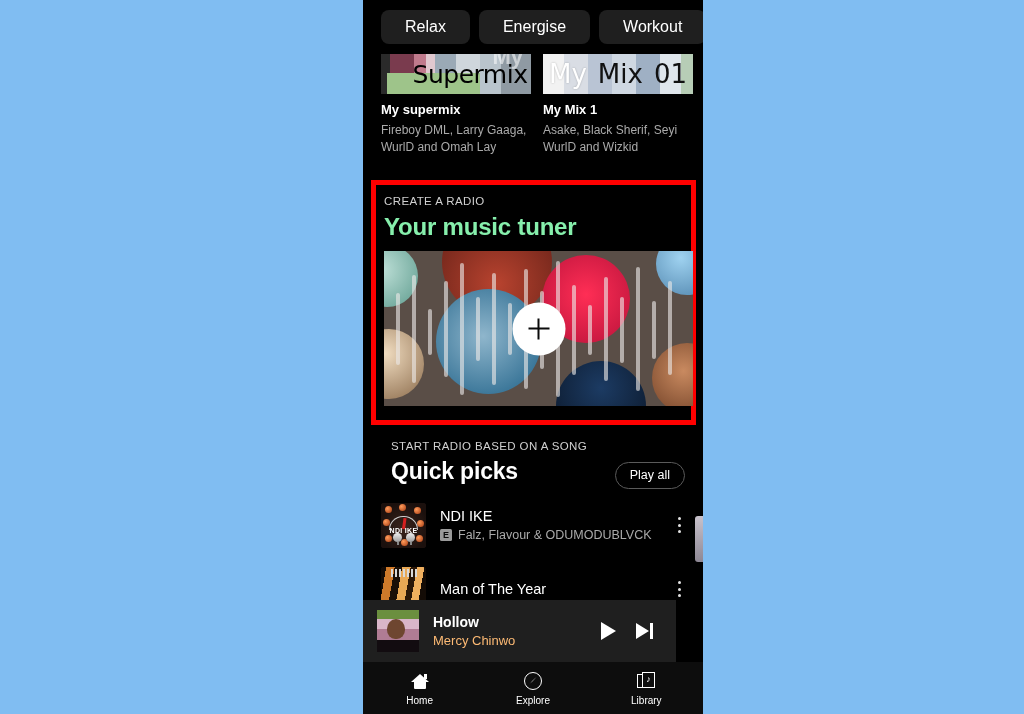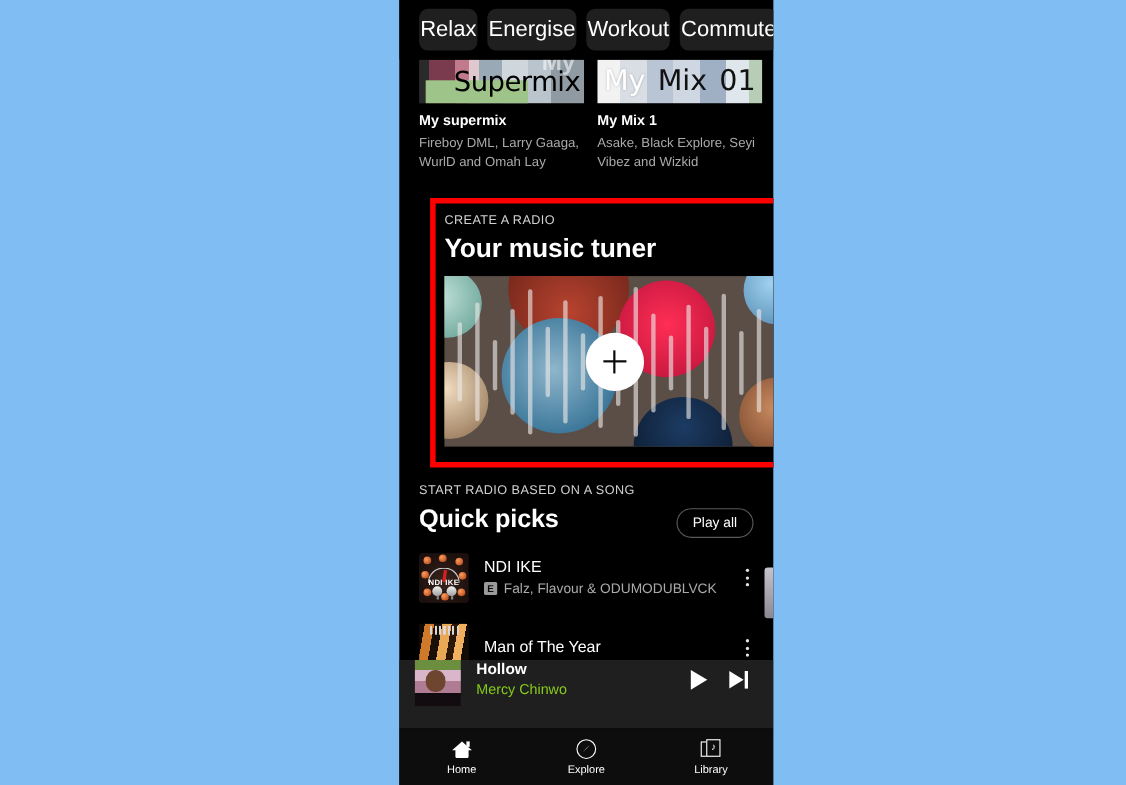--- a/index.html
+++ b/index.html
@@ -26,22 +26,22 @@
     background:#000;
     display:flex; align-items:center;
     gap:9px; padding-left:18px;
     white-space:nowrap;
     z-index:6;
   }
   .chip {
     background:#1f1f1f;
     color:#fff;
     border-radius:8px;
-    padding:9px 1px;
-    font-size:20px;
+    padding:9px 24px;
+    font-size:16px;
     font-weight:500;
     flex:0 0 auto;
     line-height:1;
   }
 
   
   #content { position:absolute; left:0; top:54px; width:340px; }
 
   
   #mixrow {
@@ -98,33 +98,33 @@
     align-items:center; padding:0 6px; justify-content:space-between;
     font-size:26px; font-weight:400;
     font-family:"DejaVu Sans", sans-serif;
   }
   .mm-label .a { color:#fff; text-shadow:0 0 2px rgba(0,0,0,.25);}
   .mm-label .b { color:#111; }
   .mm-label .c { color:#111; }
 
   
   #tunerwrap {
-    position:absolute; left:28px; top:180px;
+    position:absolute; left:8px; top:180px;
     width:325px; height:245px;
     border:5px solid #ff0000;
     background:#000;
     z-index:5;
   }
   #tunerinner { position:absolute; inset:0; padding:10px 8px 0 8px; }
   .kicker {
     color:#d0d0d0; font-size:11.5px; letter-spacing:.4px;
     font-weight:400;
   }
   .tuner-h {
-    color:#ffffff; font-size:24px; font-weight:700;
+    color:#86efac; font-size:24px; font-weight:700;
     margin-top:6px; letter-spacing:-.2px;
   }
   #tunerimg {
     position:relative;
     margin-top:10px;
     width:309px; height:155px;
     background:#5a4e47;
     overflow:hidden;
   }
   .circ { position:absolute; border-radius:50%; }
@@ -142,21 +142,21 @@
     display:flex; align-items:center; justify-content:center;
   }
   #plusbtn:before, #plusbtn:after {
     content:""; position:absolute; background:#0b0b0b;
   }
   #plusbtn:before { width:21px; height:2px; }
   #plusbtn:after  { width:2px; height:21px; }
 
   
   #quick { position:absolute; left:0; top:440px; width:340px; }
-  #quickhead { padding:0 18px; position:relative;text-decoration:underline; }
+  #quickhead { padding:0 28px; position:relative;text-decoration:underline; }
   #quickhead .kicker { color:#d0d0d0; font-size:11.5px; letter-spacing:.4px;}
   #quickhead .h {
     color:#fff; font-size:23px; font-weight:700; margin-top:6px;
     letter-spacing:-.2px;
   }
   #playall {
     position:absolute; right:18px; top:22px;
     border:1px solid #5a5a5a; border-radius:14px;
     color:#fff; font-size:12.5px; font-weight:500;
     padding:6px 14px; background:transparent;
@@ -221,34 +221,34 @@
 
   
   .moty { position:absolute; inset:0;
     background:linear-gradient(100deg,#120a05 0 10%, #cf7a2a 10% 26%, #1a0f07 26% 40%, #e8a855 40% 56%, #2a1708 56% 68%, #f0b05f 68% 82%, #140c06 82% 100%); }
   .moty .top { position:absolute; left:50%; top:2px; transform:translateX(-50%);
     width:26px; height:8px;
     background:repeating-linear-gradient(90deg,#d9d9d9 0 2px, transparent 2px 4px); }
 
   
   #nowbar {
-    position:absolute; left:0; bottom:52px; width:340px; height:62px;
+    position:absolute; left:0; bottom:52px; width:313px; height:62px;
     background:#1f1f1f;
-    display:flex; align-items:flex-start; padding:0 14px;
+    display:flex; align-items:center; padding:0 14px;
     z-index:8;
   }
   #npart { width:42px; height:42px; flex:0 0 42px; overflow:hidden; position:relative;
     background:#2c1a2e; }
   .npart-bg { position:absolute; inset:0;
     background:linear-gradient(180deg,#6b8f3f 0 22%, #d9b6c9 22% 46%, #b07c94 46% 72%, #120c10 72% 100%); }
   .npart-face { position:absolute; left:10px; top:9px; width:18px; height:20px;
     border-radius:50% 50% 45% 45%; background:#6e4630; }
   #nptext { margin-left:14px; flex:1 1 auto; min-width:0; }
   #nptitle { color:#fff; font-size:14px; font-weight:700; white-space:nowrap; overflow:hidden; }
-  #npartist { color:#84cc16; font-size:13px; margin-top:3px; white-space:nowrap; overflow:hidden; }
+  #npartist { color:#fdba74; font-size:13px; margin-top:3px; white-space:nowrap; overflow:hidden; }
   .npbtn { width:36px; height:36px; display:flex; align-items:center; justify-content:center; flex:0 0 36px; }
   .tri { width:0; height:0; border-left:15px solid #fff;
     border-top:9px solid transparent; border-bottom:9px solid transparent; }
   .nextwrap { display:flex; align-items:center; }
   .nextwrap .t { width:0; height:0; border-left:13px solid #fff;
     border-top:8px solid transparent; border-bottom:8px solid transparent; }
   .nextwrap .b { width:3px; height:16px; background:#fff; margin-left:1px; }
 
   
   #nav {
@@ -318,21 +318,21 @@
       <div class="mixcard">
         <div class="mixthumb">
           <div class="mm-bg"></div>
           <div class="mm-label">
             <span class="a">My</span>
             <span class="b">Mix</span>
             <span class="c">01</span>
           </div>
         </div>
         <div class="mixtitle">My Mix 1</div>
-        <div class="mixsub">Asake, Black Explore, Seyi Vibez and Wizkid</div>
+        <div class="mixsub">Asake, Black Sherif, Seyi WurlD and Wizkid</div>
       </div>
 
     </div>
   </div>
 
   <div id="tunerwrap">
     <div id="tunerinner">
       <div class="kicker">CREATE A RADIO</div>
       <div class="tuner-h">Your music tuner</div>
 

